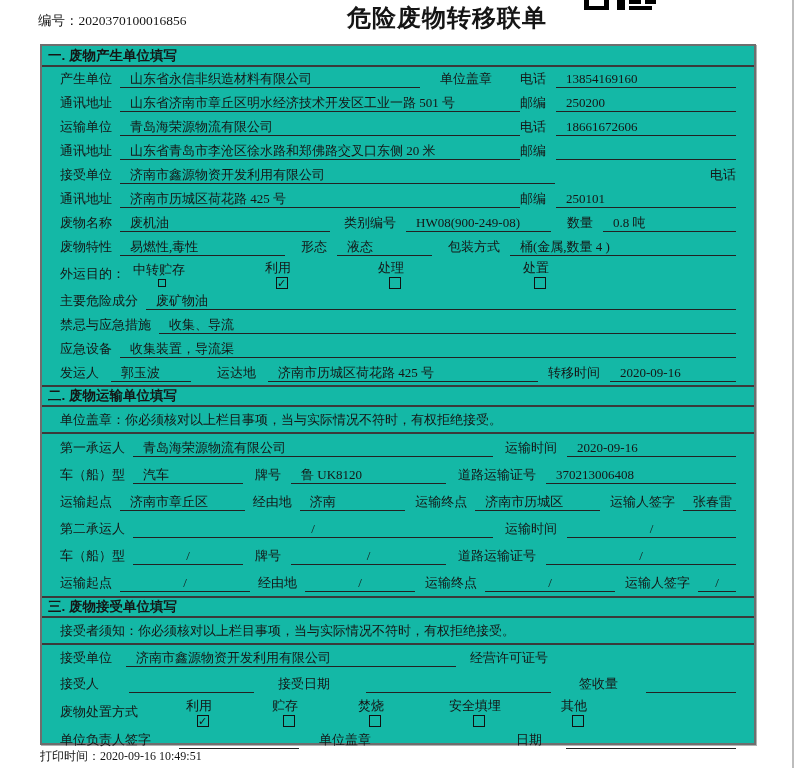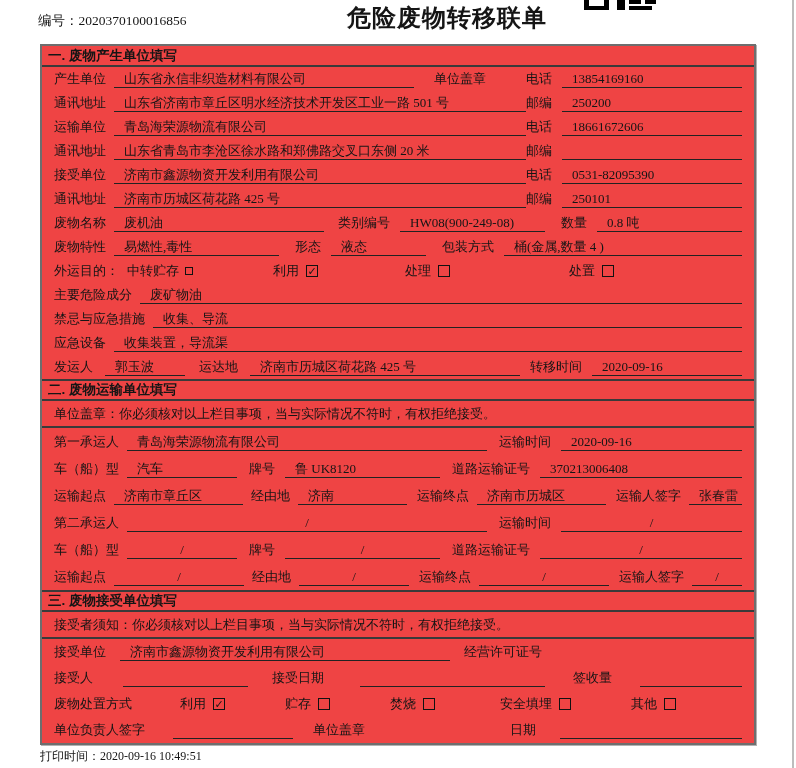--- a/index.html
+++ b/index.html
@@ -20,50 +20,50 @@
   .q7{left:645px;top:0;width:11px;height:4px}
 
   .docno { position:absolute; left:38px; top:12px; font-size:13.5px; white-space:nowrap; }
   .title { position:absolute; left:98px; right:0; top:2px; text-align:center;
            font-family:Liberation Mono, monospace;
            font-weight:bold; font-size:24px; letter-spacing:1px; }
   .print { position:absolute; left:40px; top:748px; font-size:12px; white-space:nowrap; }
 
   .table { position:absolute; left:40px; top:44px; width:716px; height:701px;
            border:2px solid #6e6e6e; box-shadow:1px 1px 0 rgba(0,0,0,.3);
-           display:flex; flex-direction:column; background:#ef4444; }
+           display:flex; flex-direction:column; background:#14b8a6; }
 
   .sec-header { flex:0 0 21px; display:flex; align-items:center; padding:0 6px;
                 font-family:"Liberation Sans","DejaVu Sans",sans-serif;
                 font-weight:bold; font-size:13.5px; border-bottom:2px solid #3a3a3a; }
   .sec-header.mid { border-top:2px solid #3a3a3a; }
 
-  .row { display:flex; align-items:center; padding:0 12px; flex:0 0 24px; white-space:nowrap; }
+  .row { display:flex; align-items:center; padding:0 18px; flex:0 0 24px; white-space:nowrap; }
   .r27 { flex:0 0 27px; }
   .r26 { flex:0 0 26px; }
   .notice { flex:0 0 27px; border-bottom:2px solid #3a3a3a; }
 
   .lbl { white-space:nowrap; }
   .u { display:inline-block; border-bottom:1px solid #222; min-height:17px; line-height:17px;
        padding:0 4px 0 10px; white-space:nowrap; overflow:visible; }
   .u.ctr { text-align:center; padding:0 4px; }
   .grow { flex:1 1 auto; }
   .rgrp { margin-left:auto; display:flex; align-items:flex-end; }
 
   .cb { display:inline-block; width:12px; height:12px; border:1px solid #111; margin-left:7px;
         font-family:"DejaVu Sans",sans-serif; font-size:11px; line-height:11px; text-align:center; }
   .cb.sm { width:8px; height:8px; margin-left:6px; }
-  .opt { display:inline-flex; align-items:center; }
+  .opt { display:inline-flex; align-items:center;flex-direction:column; }
 
   .w80{width:80px}.w95{width:95px}.w110{width:110px}.w120{width:120px}.w125{width:125px}
   .w130{width:130px}.w145{width:145px}.w155{width:155px}.w165{width:165px}.w180{width:180px}
   .w185{width:185px}.w210{width:210px}.w270{width:270px}.w300{width:300px}.w330{width:330px}
   .w360{width:360px}.w435{width:435px}.ml8{margin-left:8px}.ml10{margin-left:10px}.ml12{margin-left:12px}
   .ml14{margin-left:14px}.ml16{margin-left:16px}.ml20{margin-left:20px}.ml24{margin-left:24px}
-  .ml26{margin-left:14px}.ml28{margin-left:28px}.ml30{margin-left:30px}.ml36{margin-left:36px}
+  .ml26{margin-left:26px}.ml28{margin-left:28px}.ml30{margin-left:30px}.ml36{margin-left:36px}
   .ml48{margin-left:48px}.ml60{margin-left:60px}.ml65{margin-left:65px}.ml80{margin-left:80px}
   .ml87{margin-left:87px}.ml119{margin-left:119px}.ml145{margin-left:145px}
 </style>
 </head>
 <body>
 
 <div class="edge"></div>
 
 <div>
   <div class="qr q1"></div>
@@ -117,21 +117,20 @@
         <span class="lbl">邮编</span>
         <span class="u w180 ml10"></span>
       </span>
   </div>
 
   <div class="row">
     <span class="lbl">接受单位</span>
     <span class="u w435 ml8">济南市鑫源物资开发利用有限公司</span>
     <span class="rgrp">
         <span class="lbl">电话</span>
-        <span class="u w180 ml10">0531-82095390</span>
       </span>
   </div>
 
   <div class="row">
     <span class="lbl">通讯地址</span>
     <span class="u w435 ml8">济南市历城区荷花路 425 号</span>
     <span class="rgrp">
         <span class="lbl">邮编</span>
         <span class="u w180 ml10">250101</span>
       </span>

